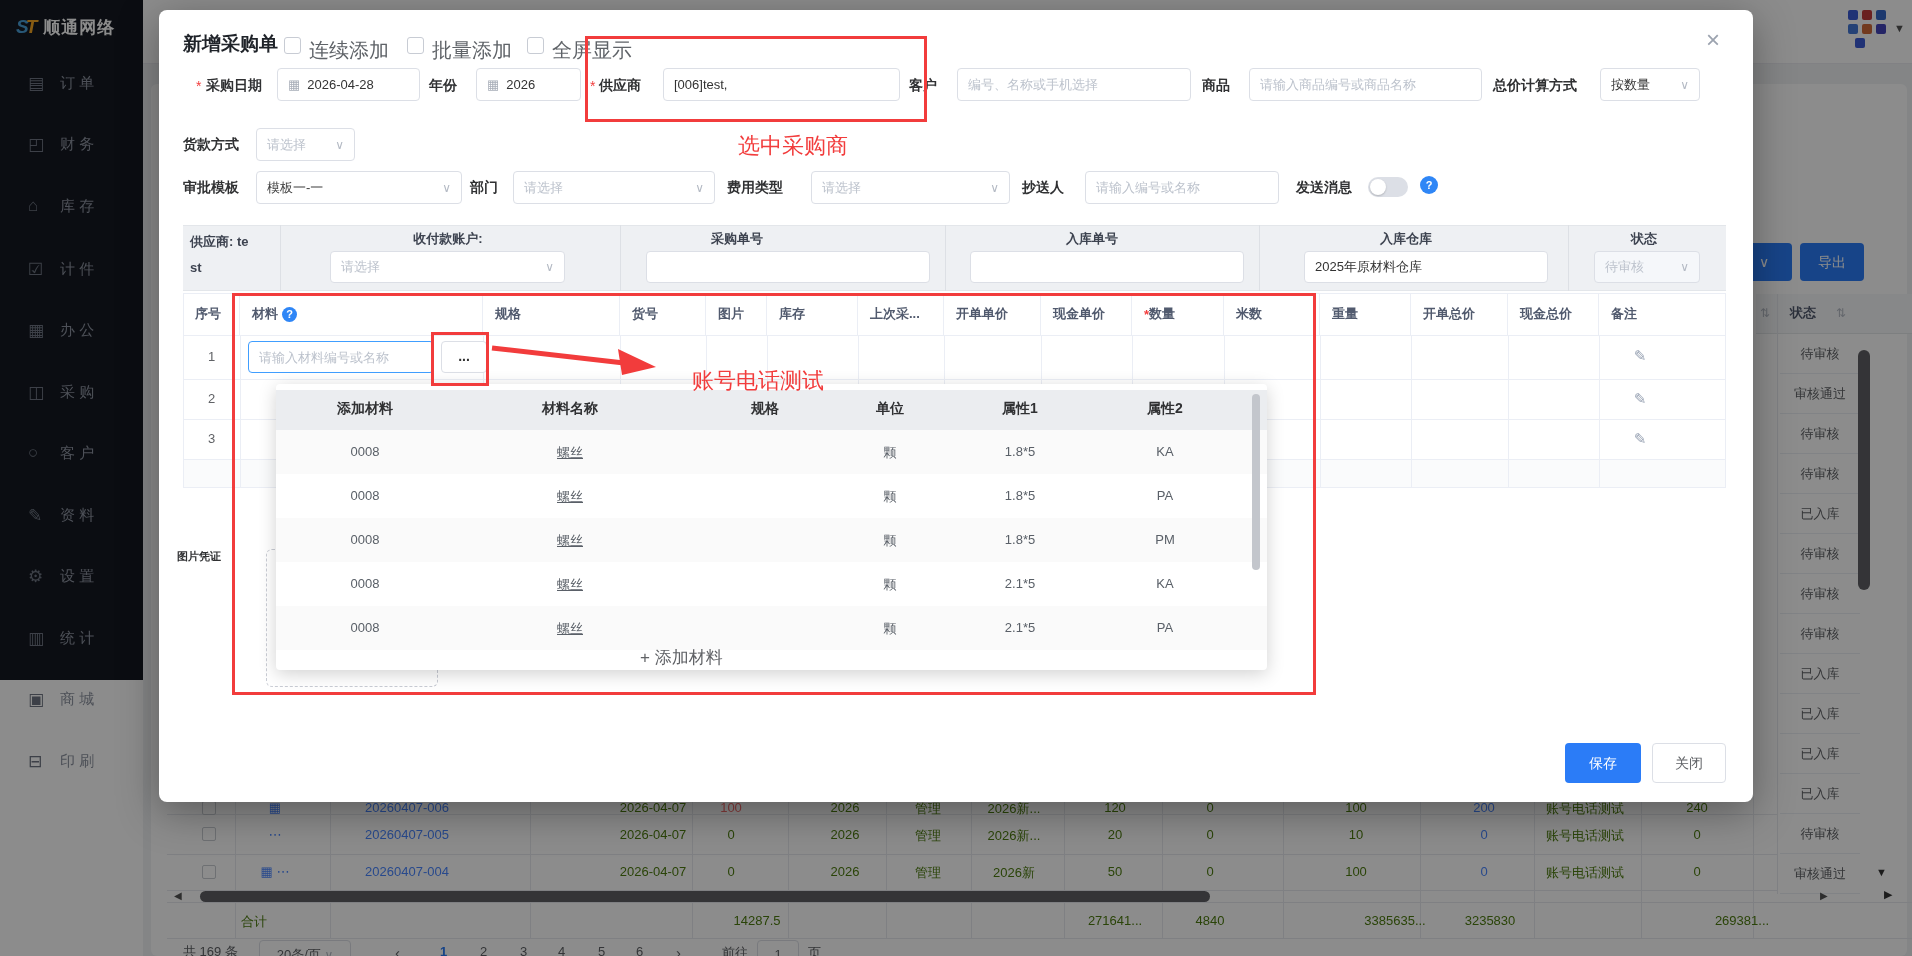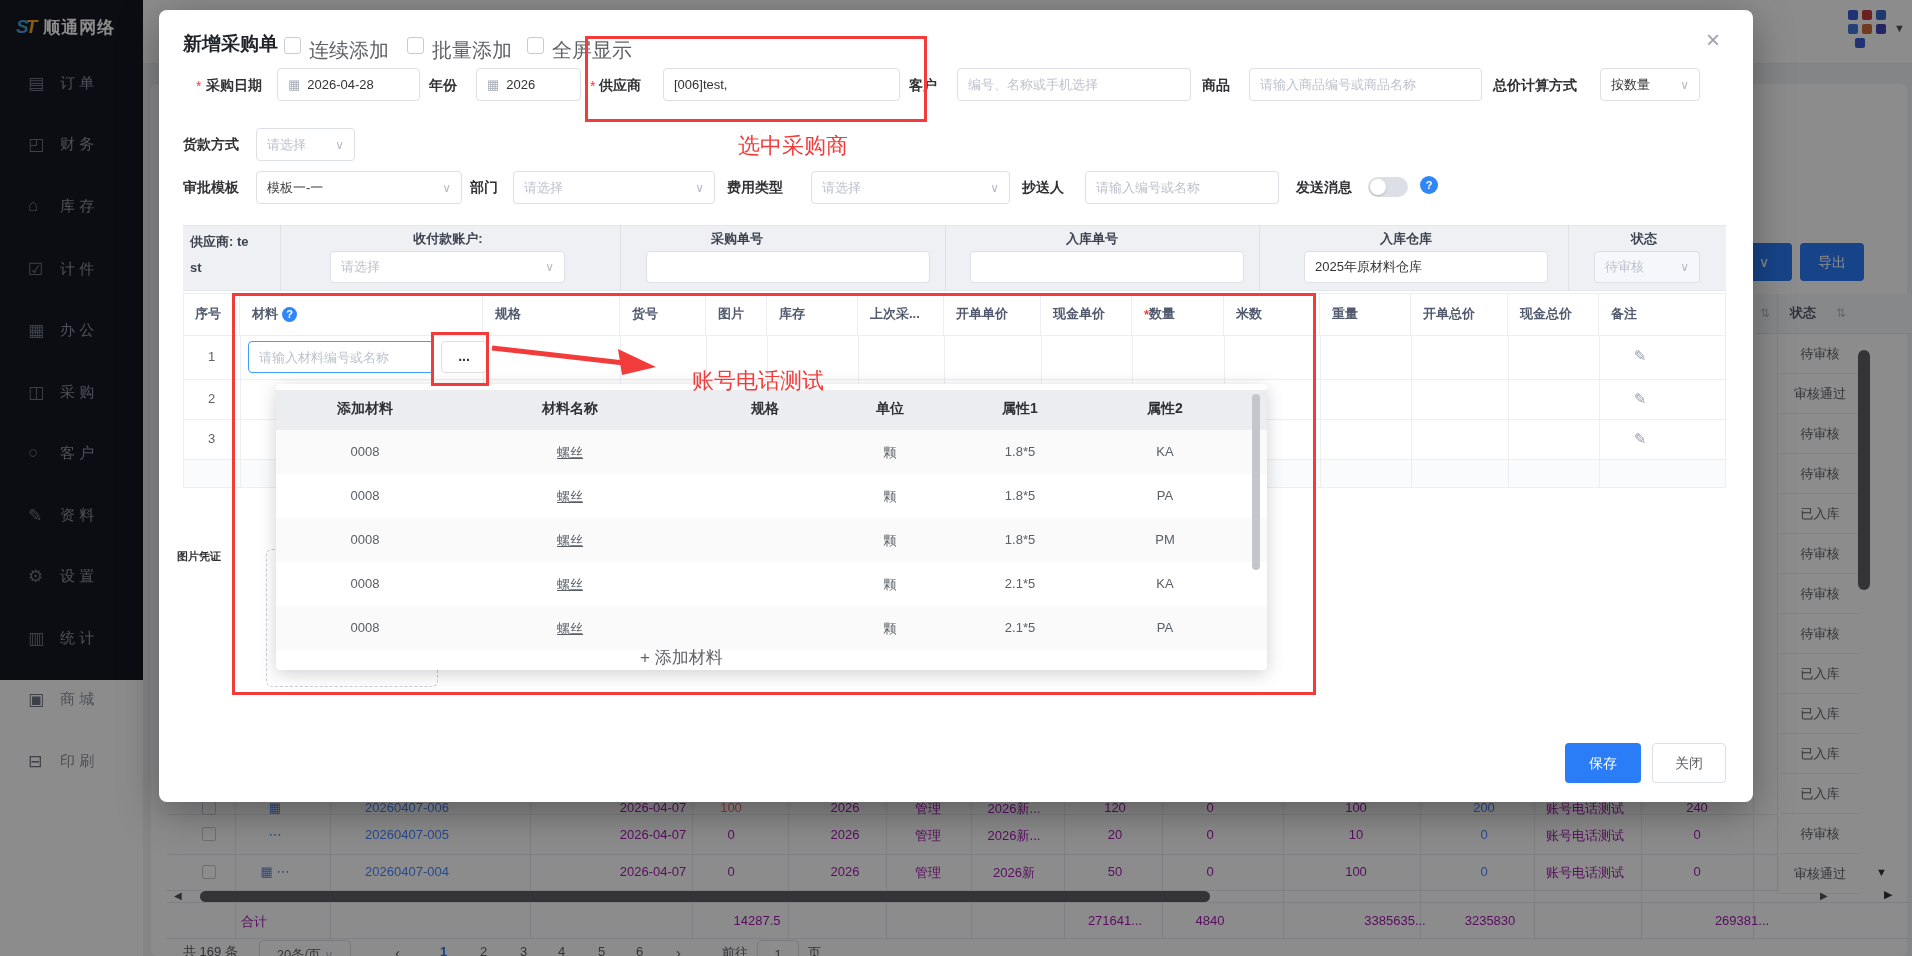--- a/index.html
+++ b/index.html
@@ -18,21 +18,21 @@
 
 .bg-topbar{left:143px;top:0;width:1769px;height:64px;background:#fff;border-bottom:1px solid #ececf0;z-index:2}
 .bg-gray{left:143px;top:64px;width:1769px;height:892px;background:#f0f2f5;z-index:2}
 .bg-card{left:151px;top:84px;width:1756px;height:872px;background:#fff;border-radius:6px;z-index:2}
 .px{position:absolute;width:10px;height:10px;border-radius:2px}
 .btn-blue{background:#2b7cf7;color:#fff;border-radius:4px;text-align:center;font-size:14px;z-index:2}
 .th-gray{background:#f6f7f9;border-bottom:1px solid #e4e7ea;z-index:2}
 .st-cell{z-index:2;width:80px;height:40px;line-height:40px;text-align:center;color:#606266;font-size:13px;border-bottom:1px solid #ebeef5;background:#fff}
 .vline{z-index:2;width:1px;background:#e7eaee}
 .hline{z-index:2;height:1px;background:#e7eaee}
-.bgtxt{z-index:2;color:#a21caf;font-size:13px;white-space:nowrap;transform:translateX(-50%)}
+.bgtxt{z-index:2;color:#4d7c0f;font-size:13px;white-space:nowrap;transform:translateX(-50%)}
 .bglink{color:#4a86ff}
 .bgred{color:#f56c6c}
 .cbx{z-index:2;width:14px;height:14px;border:1px solid #c8ccd2;border-radius:2px;background:#fff}
 .thumb{z-index:3;background:#5f6065;border-radius:6px}
 .pgtxt{z-index:2;color:#606266;font-size:13px;white-space:nowrap}
 .pgbox{z-index:2;border:1px solid #dcdfe6;border-radius:4px;background:#fff;color:#606266;font-size:13px;text-align:center}
 
 .overlay{left:0;top:0;width:1912px;height:956px;background:rgba(0,0,0,.45);z-index:5}
 .modal{left:159px;top:10px;width:1594px;height:792px;background:#fff;border-radius:8px;z-index:10;box-shadow:0 10px 40px rgba(0,0,0,.35)}
 .mt{font-size:19px;font-weight:700;color:#1f2329}

